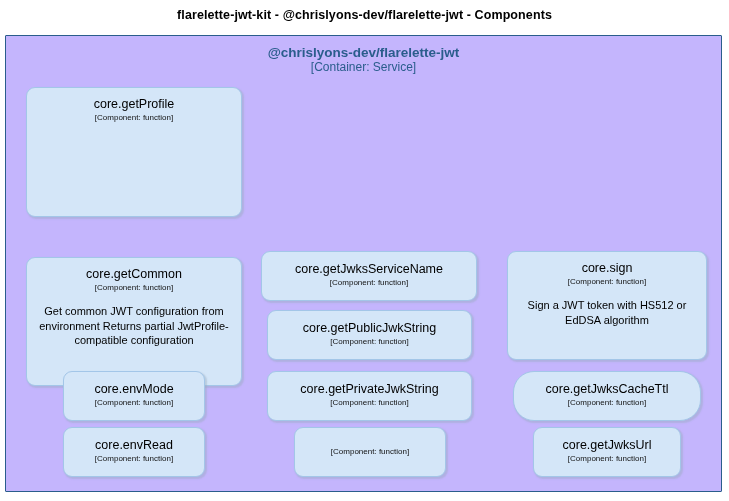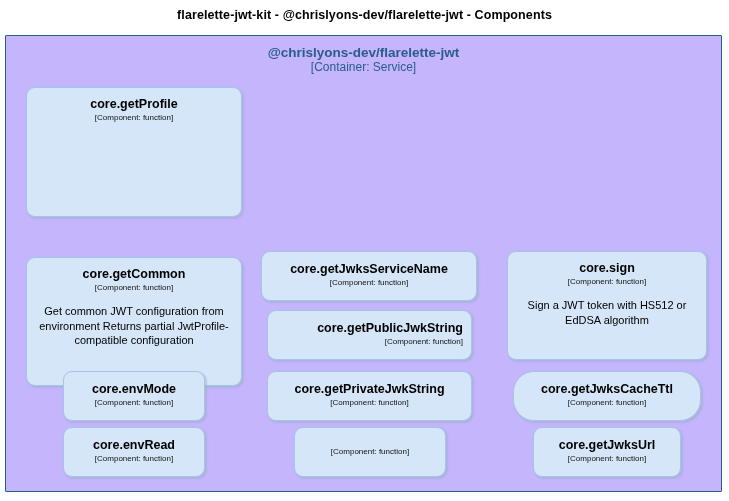--- a/index.html
+++ b/index.html
@@ -67,21 +67,21 @@
     justify-content: flex-start;
     padding: 9px 8px 8px 8px;
     text-align: center;
   }
   .component.centered {
     justify-content: center;
     padding-top: 6px;
   }
   .comp-name {
     font-size: 12.5px;
-    font-weight: bold;
+    font-weight: normal;
     color: #000000;
     line-height: 15px;
   }
   .comp-tech {
     font-size: 8px;
     color: #111111;
     line-height: 11px;
     margin-top: 0px;
   }
   .comp-desc {
@@ -112,21 +112,21 @@
     <div class="comp-name">core.getCommon</div>
     <div class="comp-tech">[Component: function]</div>
     <div class="comp-desc">Get common JWT configuration from environment Returns partial JwtProfile-compatible configuration</div>
   </div>
 
   <div class="component centered" style="left:255px; top:215px; width:216px; height:50px;">
     <div class="comp-name">core.getJwksServiceName</div>
     <div class="comp-tech">[Component: function]</div>
   </div>
 
-  <div class="component centered" style="left:261px; top:274px; width:205px; height:50px;align-items:flex-end;">
+  <div class="component centered" style="left:261px; top:274px; width:205px; height:50px;">
     <div class="comp-name">core.getPublicJwkString</div>
     <div class="comp-tech">[Component: function]</div>
   </div>
 
   <div class="component" style="left:501px; top:215px; width:200px; height:109px;">
     <div class="comp-name">core.sign</div>
     <div class="comp-tech">[Component: function]</div>
     <div class="comp-desc">Sign a JWT token with HS512 or EdDSA algorithm</div>
   </div>
 

